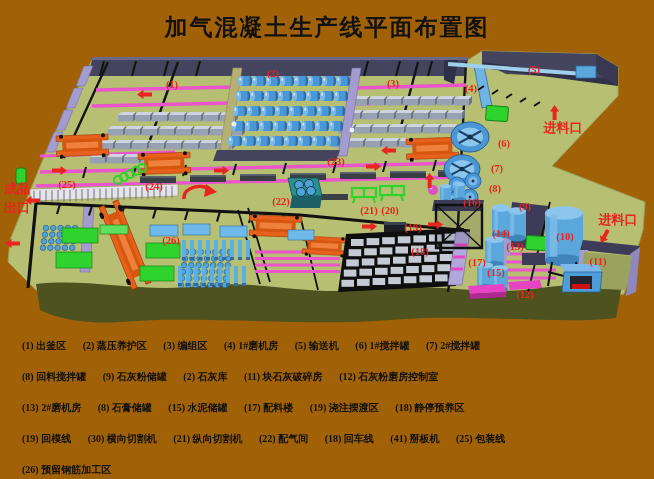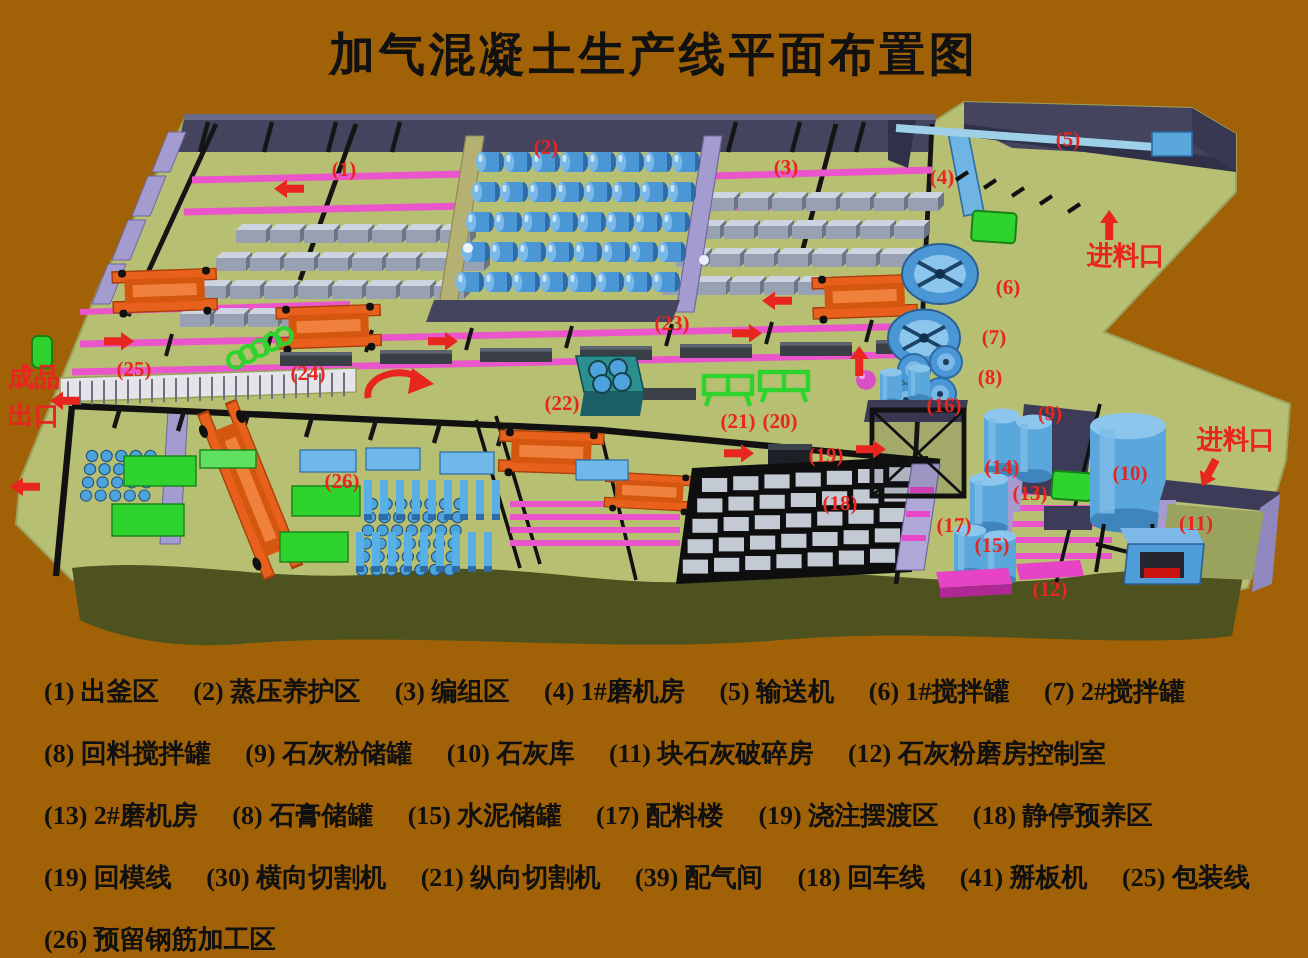--- a/index.html
+++ b/index.html
@@ -2,21 +2,21 @@
 <html><head>
 <meta charset="utf-8">
 <style>
   html,body{margin:0;padding:0;background:#fff;}
   .page{position:relative;width:654px;height:479px;background:#a16207;overflow:hidden;
         font-family:"Liberation Serif", serif;}
   .title{position:absolute;top:12px;left:0;width:654px;text-align:center;
          font-size:23px;font-weight:bold;letter-spacing:2px;color:#111;}
   .diagram-svg{position:absolute;top:46px;left:0;}
   .legend{position:absolute;top:330px;left:22px;right:8px;color:#101010;}
-  .lg-line{height:31px;line-height:31px;white-space:nowrap;font-size:13px;font-weight:bold;}
+  .lg-line{height:31px;line-height:31px;white-space:nowrap;font-size:10px;font-weight:bold;}
   .lg-item{margin-right:14px;}
   .albl{font:bold 10.5px "Liberation Serif",serif;fill:#e8251f;text-anchor:middle;}
   .rtxt{font:bold 13px "Liberation Serif",serif;fill:#e8251f;text-anchor:middle;}
 </style>
 </head>
 <body>
 
 <div class="page">
   <div class="title">加气混凝土生产线平面布置图</div>
 
@@ -576,37 +576,37 @@
       <span class="lg-item">(2) 蒸压养护区</span>
       <span class="lg-item">(3) 编组区</span>
       <span class="lg-item">(4) 1#磨机房</span>
       <span class="lg-item">(5) 输送机</span>
       <span class="lg-item">(6) 1#搅拌罐</span>
       <span class="lg-item">(7) 2#搅拌罐</span>
     </div>
     <div class="lg-line">
       <span class="lg-item">(8) 回料搅拌罐</span>
       <span class="lg-item">(9) 石灰粉储罐</span>
-      <span class="lg-item">(10) 石灰库</span>
+      <span class="lg-item">(2) 石灰库</span>
       <span class="lg-item">(11) 块石灰破碎房</span>
       <span class="lg-item">(12) 石灰粉磨房控制室</span>
     </div>
     <div class="lg-line">
       <span class="lg-item">(13) 2#磨机房</span>
       <span class="lg-item">(8) 石膏储罐</span>
       <span class="lg-item">(15) 水泥储罐</span>
       <span class="lg-item">(17) 配料楼</span>
       <span class="lg-item">(19) 浇注摆渡区</span>
       <span class="lg-item">(18) 静停预养区</span>
     </div>
     <div class="lg-line">
       <span class="lg-item">(19) 回模线</span>
       <span class="lg-item">(30) 横向切割机</span>
       <span class="lg-item">(21) 纵向切割机</span>
-      <span class="lg-item">(39) 配气间</span>
+      <span class="lg-item">(22) 配气间</span>
       <span class="lg-item">(18) 回车线</span>
       <span class="lg-item">(41) 掰板机</span>
       <span class="lg-item">(25) 包装线</span>
     </div>
     <div class="lg-line">
       <span class="lg-item">(26) 预留钢筋加工区</span>
     </div>
   </div>
 </div>
 

